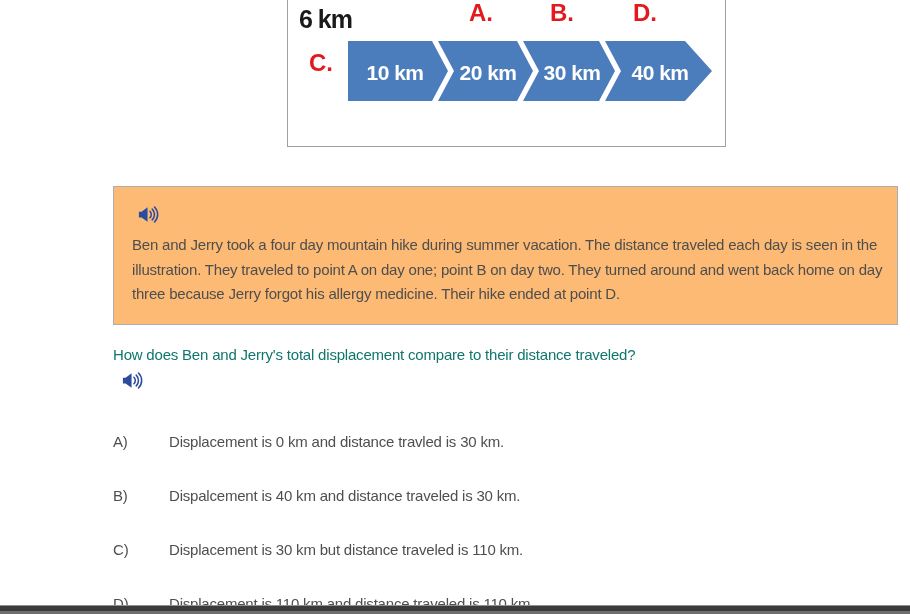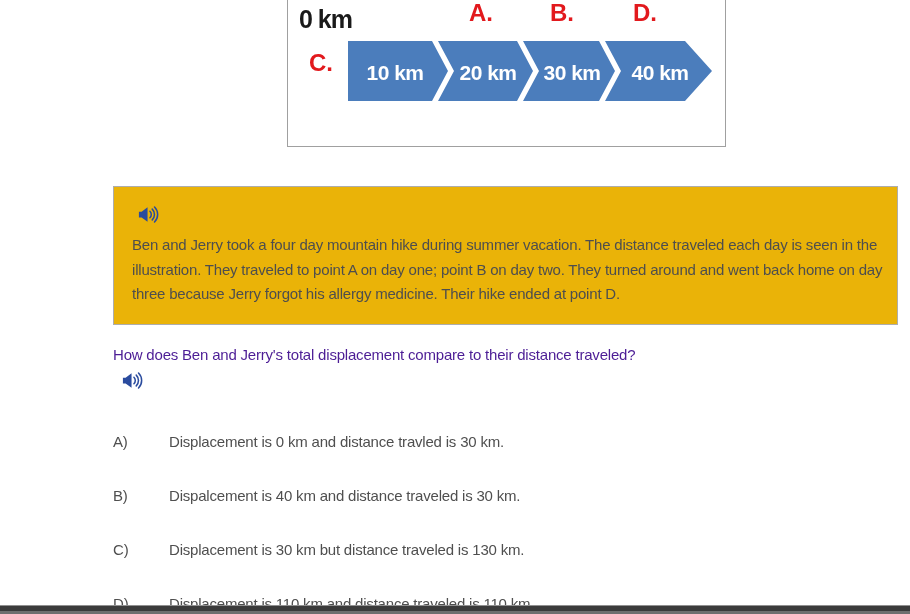--- a/index.html
+++ b/index.html
@@ -45,21 +45,21 @@
     font-weight: 600;
     letter-spacing: -0.5px;
   }
 
   
   .story-box {
     position: absolute;
     left: 113px; top: 186px;
     width: 783px; height: 137px;
     border: 1px solid #adadad;
-    background: #eab308;
+    background: #fdba74;
   }
   .audio-btn {
     position: absolute;
     width: 23px; height: 23px;
     background: none; border: none; padding: 0;
     cursor: pointer;
   }
   .story-audio { left: 23px; top: 16px; }
   .story-text {
     position: absolute;
@@ -71,21 +71,21 @@
     color: #4e4e4e;
   }
 
   
   .question-text {
     position: absolute;
     left: 113px; top: 346px;
     width: 620px;
     font-size: 15px;
     letter-spacing: -0.2px;
-    color: #4c1d95;
+    color: #0f766e;
   }
   .q-audio { left: 121px; top: 369px; }
 
   
   .option-row {
     position: absolute;
     left: 113px;
     width: 640px;
     font-size: 15px;
     letter-spacing: -0.2px;
@@ -102,21 +102,21 @@
 
   
   .edge-light { position: absolute; left: 0; top: 605px; width: 910px; height: 1px; background: #909090; }
   .edge-dark  { position: absolute; left: 0; top: 606px; width: 910px; height: 5px; background: #3b3b3b; }
   .edge-mid   { position: absolute; left: 0; top: 611px; width: 910px; height: 3px; background: #6f6f6f; }
 </style>
 </head>
 <body>
 
 <div class="figure-box">
-  <span class="fig-label fig-start">0 km</span>
+  <span class="fig-label fig-start">6 km</span>
   <span class="fig-label fig-red fig-top-a">A.</span>
   <span class="fig-label fig-red fig-top-b">B.</span>
   <span class="fig-label fig-red fig-top-d">D.</span>
   <span class="fig-label fig-red fig-left">C.</span>
 
   <svg class="arrow-svg" width="365" height="60" viewBox="0 0 365 60">
     <polygon class="seg" points="0,0 84,0 100,30 84,60 0,60"></polygon>
     <polygon class="seg" points="90,0 169,0 185,30 169,60 90,60 106,30"></polygon>
     <polygon class="seg" points="175,0 251,0 267,30 251,60 175,60 191,30"></polygon>
     <polygon class="seg" points="257,0 337,0 364,30 337,60 257,60 273,30"></polygon>
@@ -156,21 +156,21 @@
 <div class="option-row opt-a">
   <span class="option-label">A)</span>
   <span class="option-text">Displacement is 0 km and distance travled is 30 km.</span>
 </div>
 <div class="option-row opt-b">
   <span class="option-label">B)</span>
   <span class="option-text">Dispalcement is 40 km and distance traveled is 30 km.</span>
 </div>
 <div class="option-row opt-c">
   <span class="option-label">C)</span>
-  <span class="option-text">Displacement is 30 km but distance traveled is 130 km.</span>
+  <span class="option-text">Displacement is 30 km but distance traveled is 110 km.</span>
 </div>
 <div class="option-row opt-d">
   <span class="option-label">D)</span>
   <span class="option-text">Displacement is 110 km and distance traveled is 110 km.</span>
 </div>
 
 <div class="edge-light"></div>
 <div class="edge-dark"></div>
 <div class="edge-mid"></div>
 

